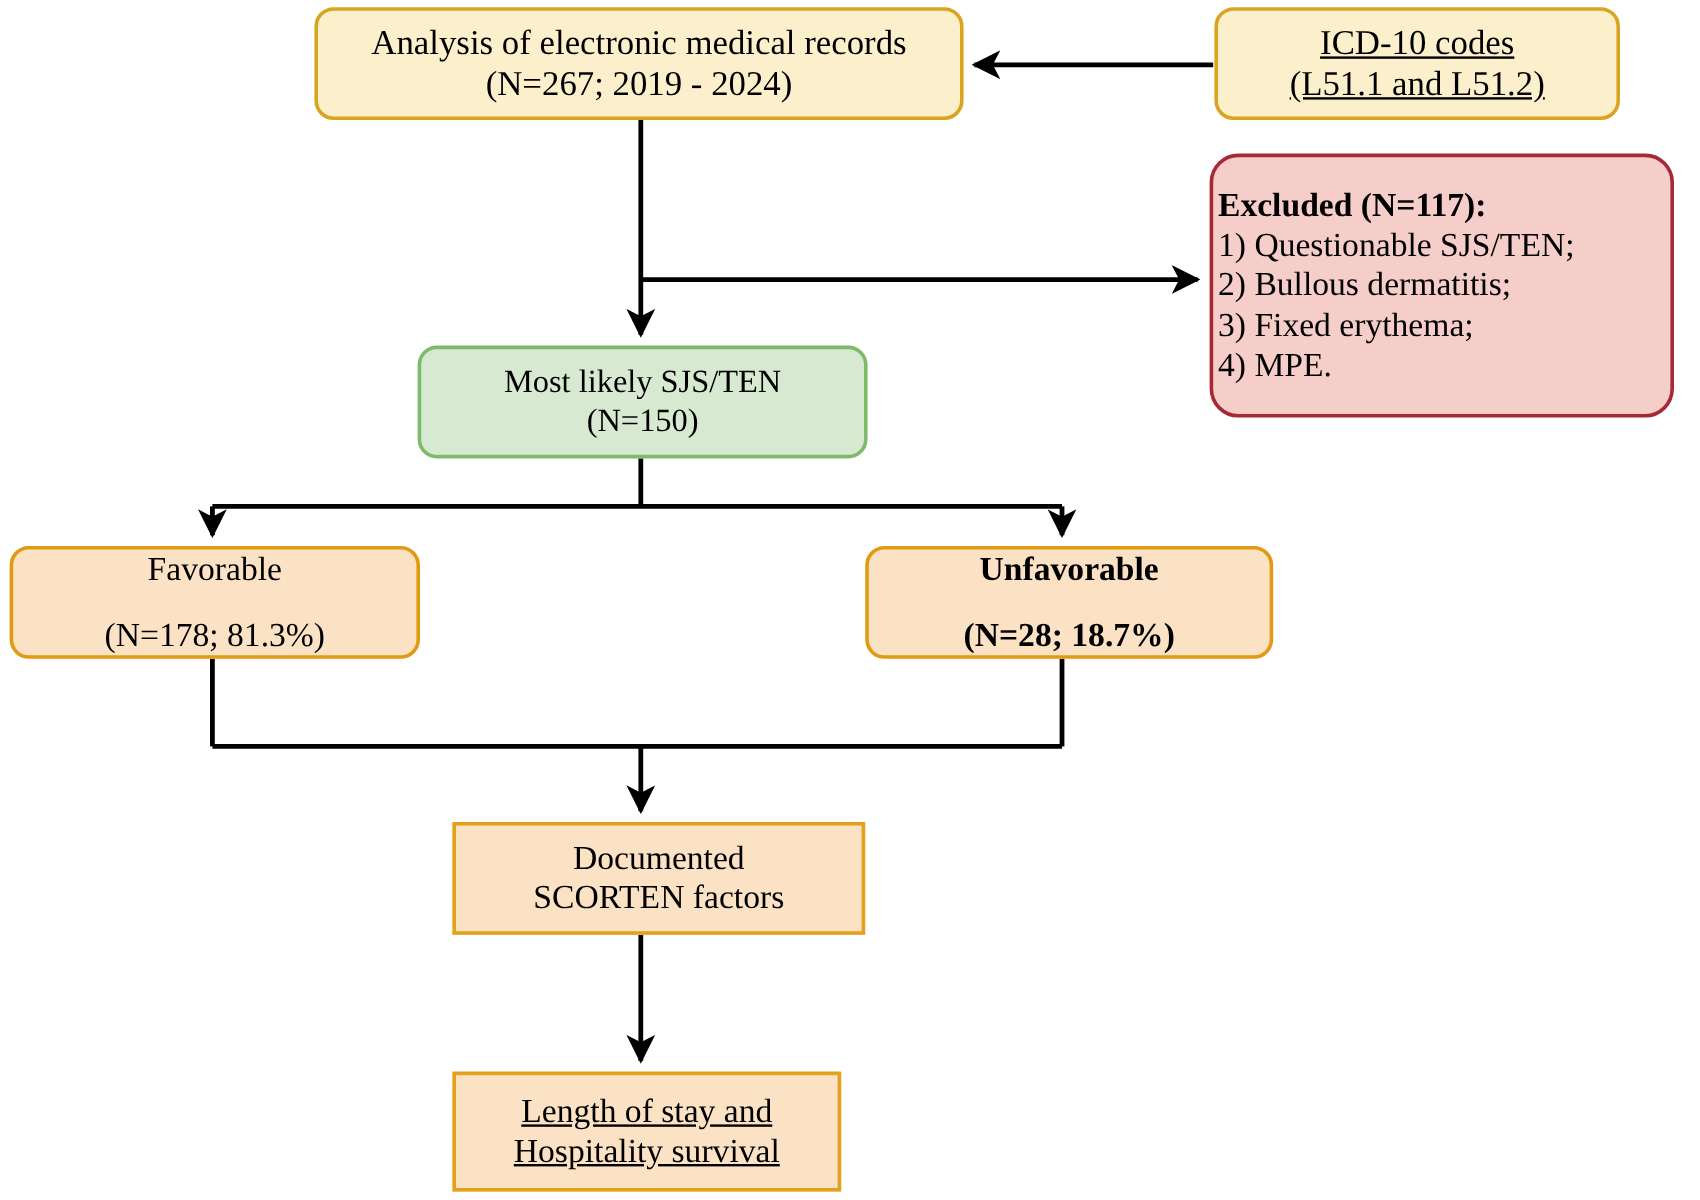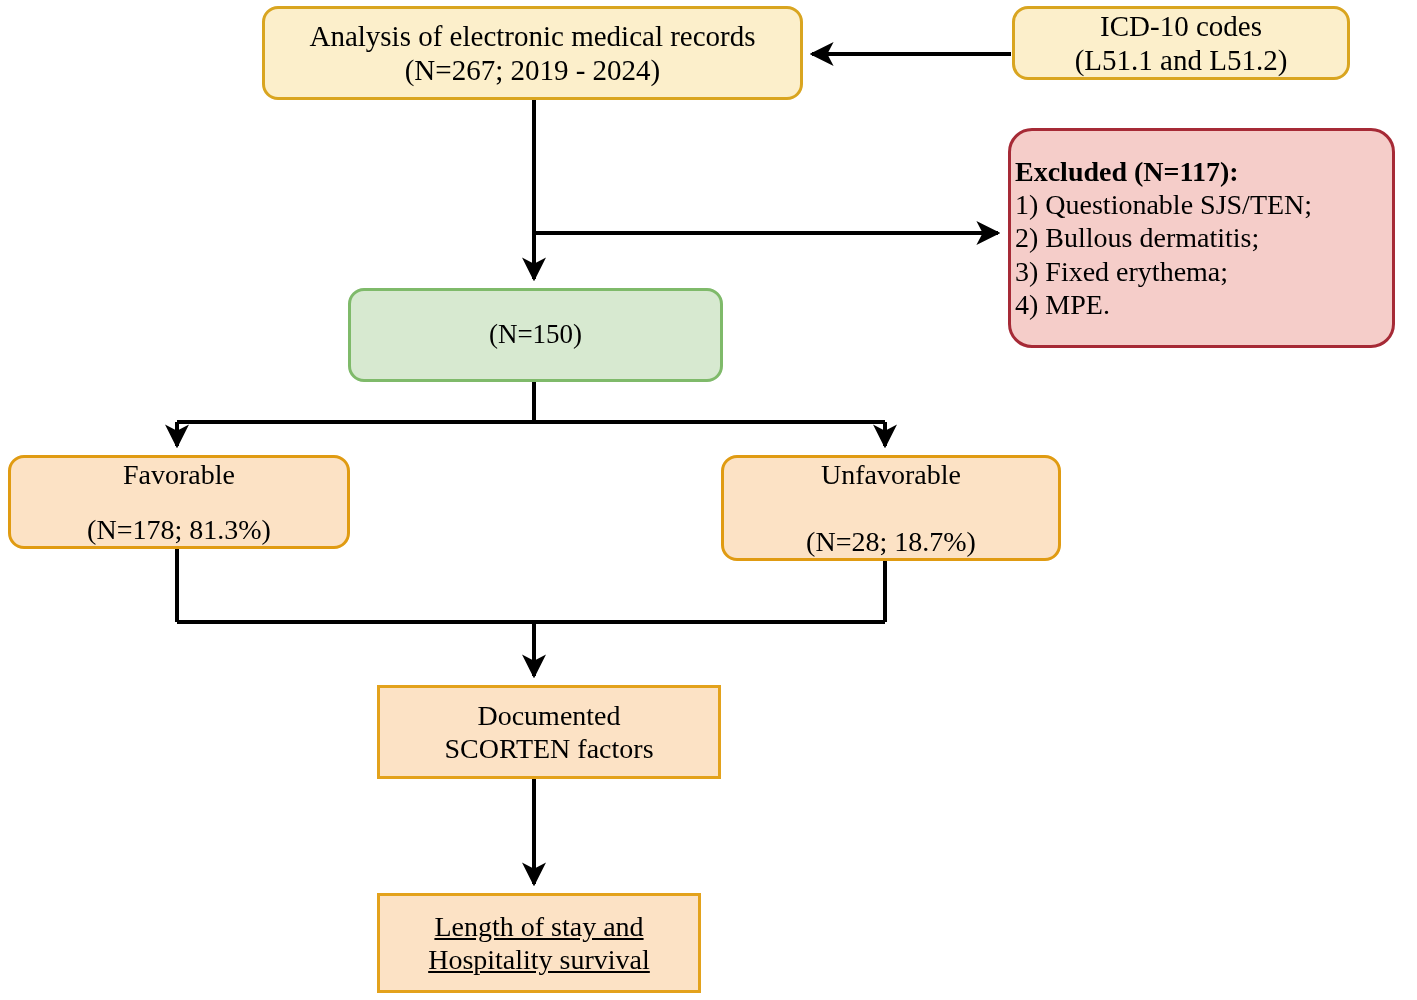--- a/index.html
+++ b/index.html
@@ -60,25 +60,25 @@
     border-radius: 24px;
     align-items: center;
     text-align: left;
     padding-left: 4px;
   }
   .n-pink .line { width: 100%; }
   .bold { font-weight: bold; }
 
   
   #node-records   { left: 262px; top: 6px;   width: 541px; height: 94px;  font-size: 29px; }
-  #node-icd       { left: 1012px; top: 6px;  width: 338px; height: 74px;  font-size: 29px; }
+  #node-icd       { left: 1012px; top: 6px;  width: 338px; height: 94px;  font-size: 29px; text-decoration: underline; }
   #node-excluded  { left: 1008px; top: 128px; width: 387px; height: 220px; font-size: 28px; }
   #node-sjsten    { left: 348px; top: 288px; width: 375px; height: 94px;  font-size: 27px; }
   #node-favorable { left: 8px;   top: 455px; width: 342px; height: 94px;  font-size: 28px; }
-  #node-unfav     { left: 721px; top: 455px; width: 340px; height: 106px;  font-size: 28px; }
+  #node-unfav     { left: 721px; top: 455px; width: 340px; height: 94px;  font-size: 28px; font-weight: bold; }
   #node-scorten   { left: 377px; top: 685px; width: 344px; height: 94px;  font-size: 28px; }
   #node-length    { left: 377px; top: 893px; width: 324px; height: 100px; font-size: 28px; text-decoration: underline; }
 
   #edges {
     position: absolute;
     left: 0; top: 0;
     width: 1417px;
     height: 1000px;
     z-index: 1;
   }
@@ -137,20 +137,21 @@
 
   <div class="node n-pink" id="node-excluded">
     <span class="line bold">Excluded (N=117):</span>
     <span class="line">1) Questionable SJS/TEN;</span>
     <span class="line">2) Bullous dermatitis;</span>
     <span class="line">3) Fixed erythema;</span>
     <span class="line">4) MPE.</span>
   </div>
 
   <div class="node n-green" id="node-sjsten">
+    <span class="line">Most likely SJS/TEN</span>
     <span class="line">(N=150)</span>
   </div>
 
   <div class="node n-peach-round" id="node-favorable">
     <span class="line">Favorable</span>
     <span class="line">(N=178; 81.3%)</span>
   </div>
 
   <div class="node n-peach-round" id="node-unfav">
     <span class="line">Unfavorable</span>

